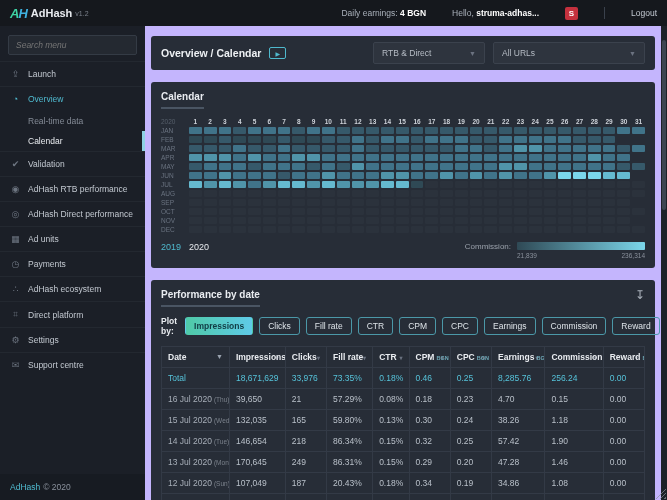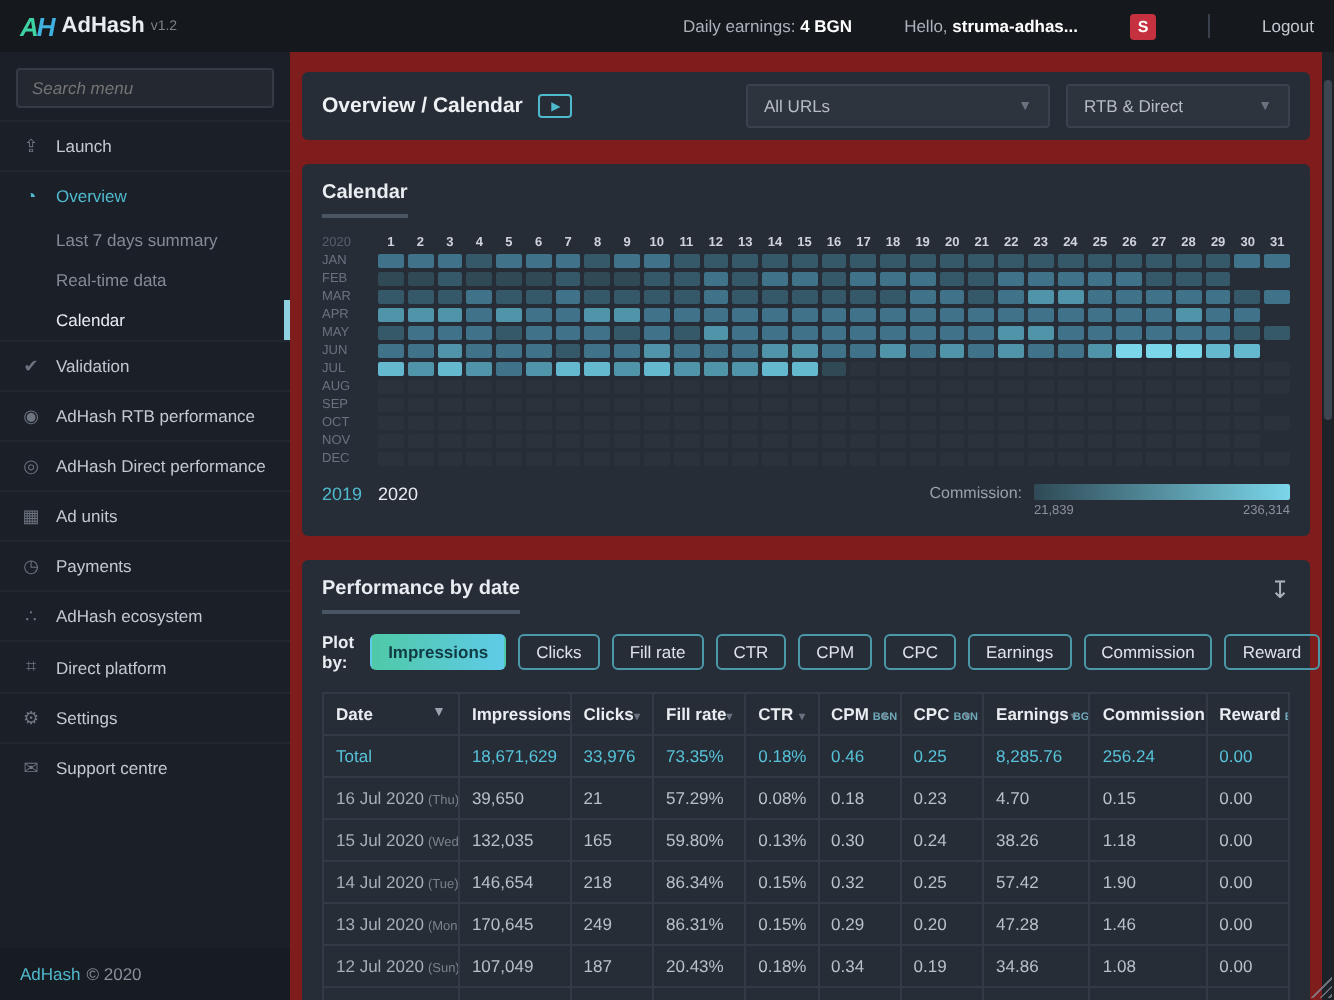--- a/index.html
+++ b/index.html
@@ -26,21 +26,21 @@
   .sb-menu { flex:1; overflow:hidden; }
   .side-item { display:flex; align-items:center; gap:7px; padding:7px 10px; font-size:8.5px; color:#c3c9d1; border-top:1px solid #232830; cursor:pointer; }
   .side-item .s-ico { color:#6d7581; font-size:9px; width:11px; text-align:center; }
   .side-item.act { color:#4fb9ce; } .side-item.act .s-ico { color:#4fb9ce; }
   .side-sub { padding:5px 10px 5px 28px; font-size:8.5px; color:#848b96; cursor:pointer; }
   .side-sub.act { color:#e8ebef; box-shadow:inset -3px 0 0 #8ed2e2; }
   .sb-foot { height:26px; background:#171b22; display:flex; align-items:center; padding:0 10px; font-size:8.5px; color:#8a919c; gap:3px; }
   .sb-foot .brand { color:#4fb9ce; cursor:pointer; }
 
   
-  .main { position:absolute; left:145px; top:26px; right:0; bottom:0; background:#7f1d1d; padding:10px 12px 0 6px; }
+  .main { position:absolute; left:145px; top:26px; right:0; bottom:0; background:#c4b5fd; padding:10px 12px 0 6px; }
   .band { background:#272d37; border-radius:3px; height:34px; display:flex; align-items:center; padding:0 10px; }
   .bc { font-size:10.5px; font-weight:bold; color:#eef1f4; }
   .play { width:17px; height:12px; border:1px solid #4fb9ce; border-radius:2px; display:flex; align-items:center; justify-content:center; margin-left:8px; color:#4fb9ce; font-size:6px; cursor:pointer; }
   .drops { margin-left:auto; display:flex; gap:8px; }
   .drop { background:#2e343e; border:1px solid #3b424d; border-radius:2px; height:22px; display:flex; align-items:center; padding:0 8px; font-size:8.5px; color:#b6bcc5; cursor:pointer; }
   .drop .chev { color:#6b7280; font-size:7px; margin-left:auto; }
   .drop.w1 { width:112px; } .drop.w2 { width:152px; }
 
   .card { background:#272d37; border-radius:3px; margin-top:12px; padding:9px 10px; }
   .title-row { display:flex; align-items:flex-start; }
@@ -110,21 +110,20 @@
     </div>
     <div class="sb-menu">
         <div class="side-item">
           <span class="s-ico">⇪</span>
           <span class="s-lbl">Launch</span>
         </div>
         <div class="side-item act">
           <span class="s-ico">◔</span>
           <span class="s-lbl">Overview</span>
         </div>
-        <div class="side-sub">Last 7 days summary</div>
         <div class="side-sub">Real-time data</div>
         <div class="side-sub act">Calendar</div>
         <div class="side-item">
           <span class="s-ico">✔</span>
           <span class="s-lbl">Validation</span>
         </div>
         <div class="side-item">
           <span class="s-ico">◉</span>
           <span class="s-lbl">AdHash RTB performance</span>
         </div>
@@ -162,26 +161,26 @@
       <span>© 2020</span>
     </div>
   </div>
 
   <div class="main">
 
     <div class="band">
       <span class="bc">Overview / Calendar</span>
       <span class="play">▶</span>
       <div class="drops">
+        <div class="drop w1">
+          <span>RTB &amp; Direct</span>
+          <span class="chev">▼</span>
+        </div>
         <div class="drop w2">
           <span>All URLs</span>
-          <span class="chev">▼</span>
-        </div>
-        <div class="drop w1">
-          <span>RTB &amp; Direct</span>
           <span class="chev">▼</span>
         </div>
       </div>
     </div>
 
     <div class="card">
       <div class="title-row">
         <span class="card-title">Calendar</span>
       </div>
       <div class="hm-grid">

